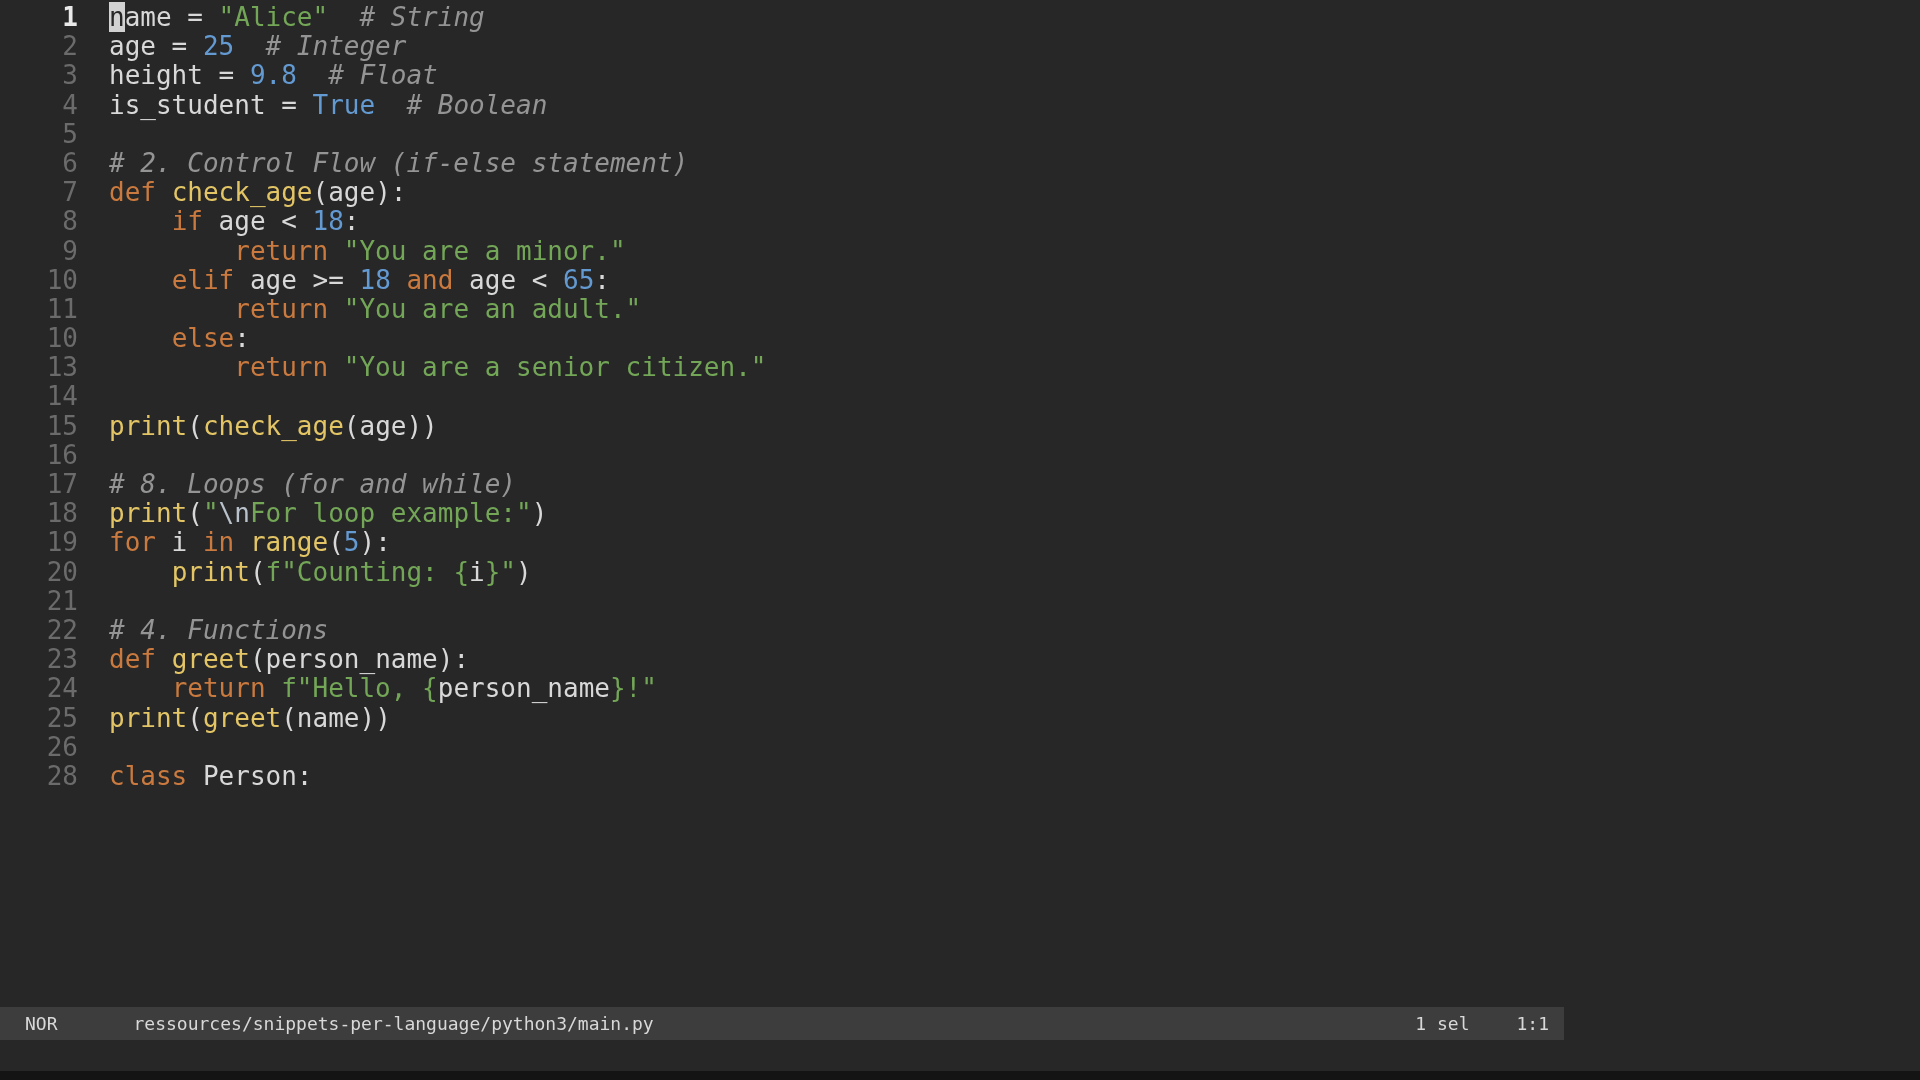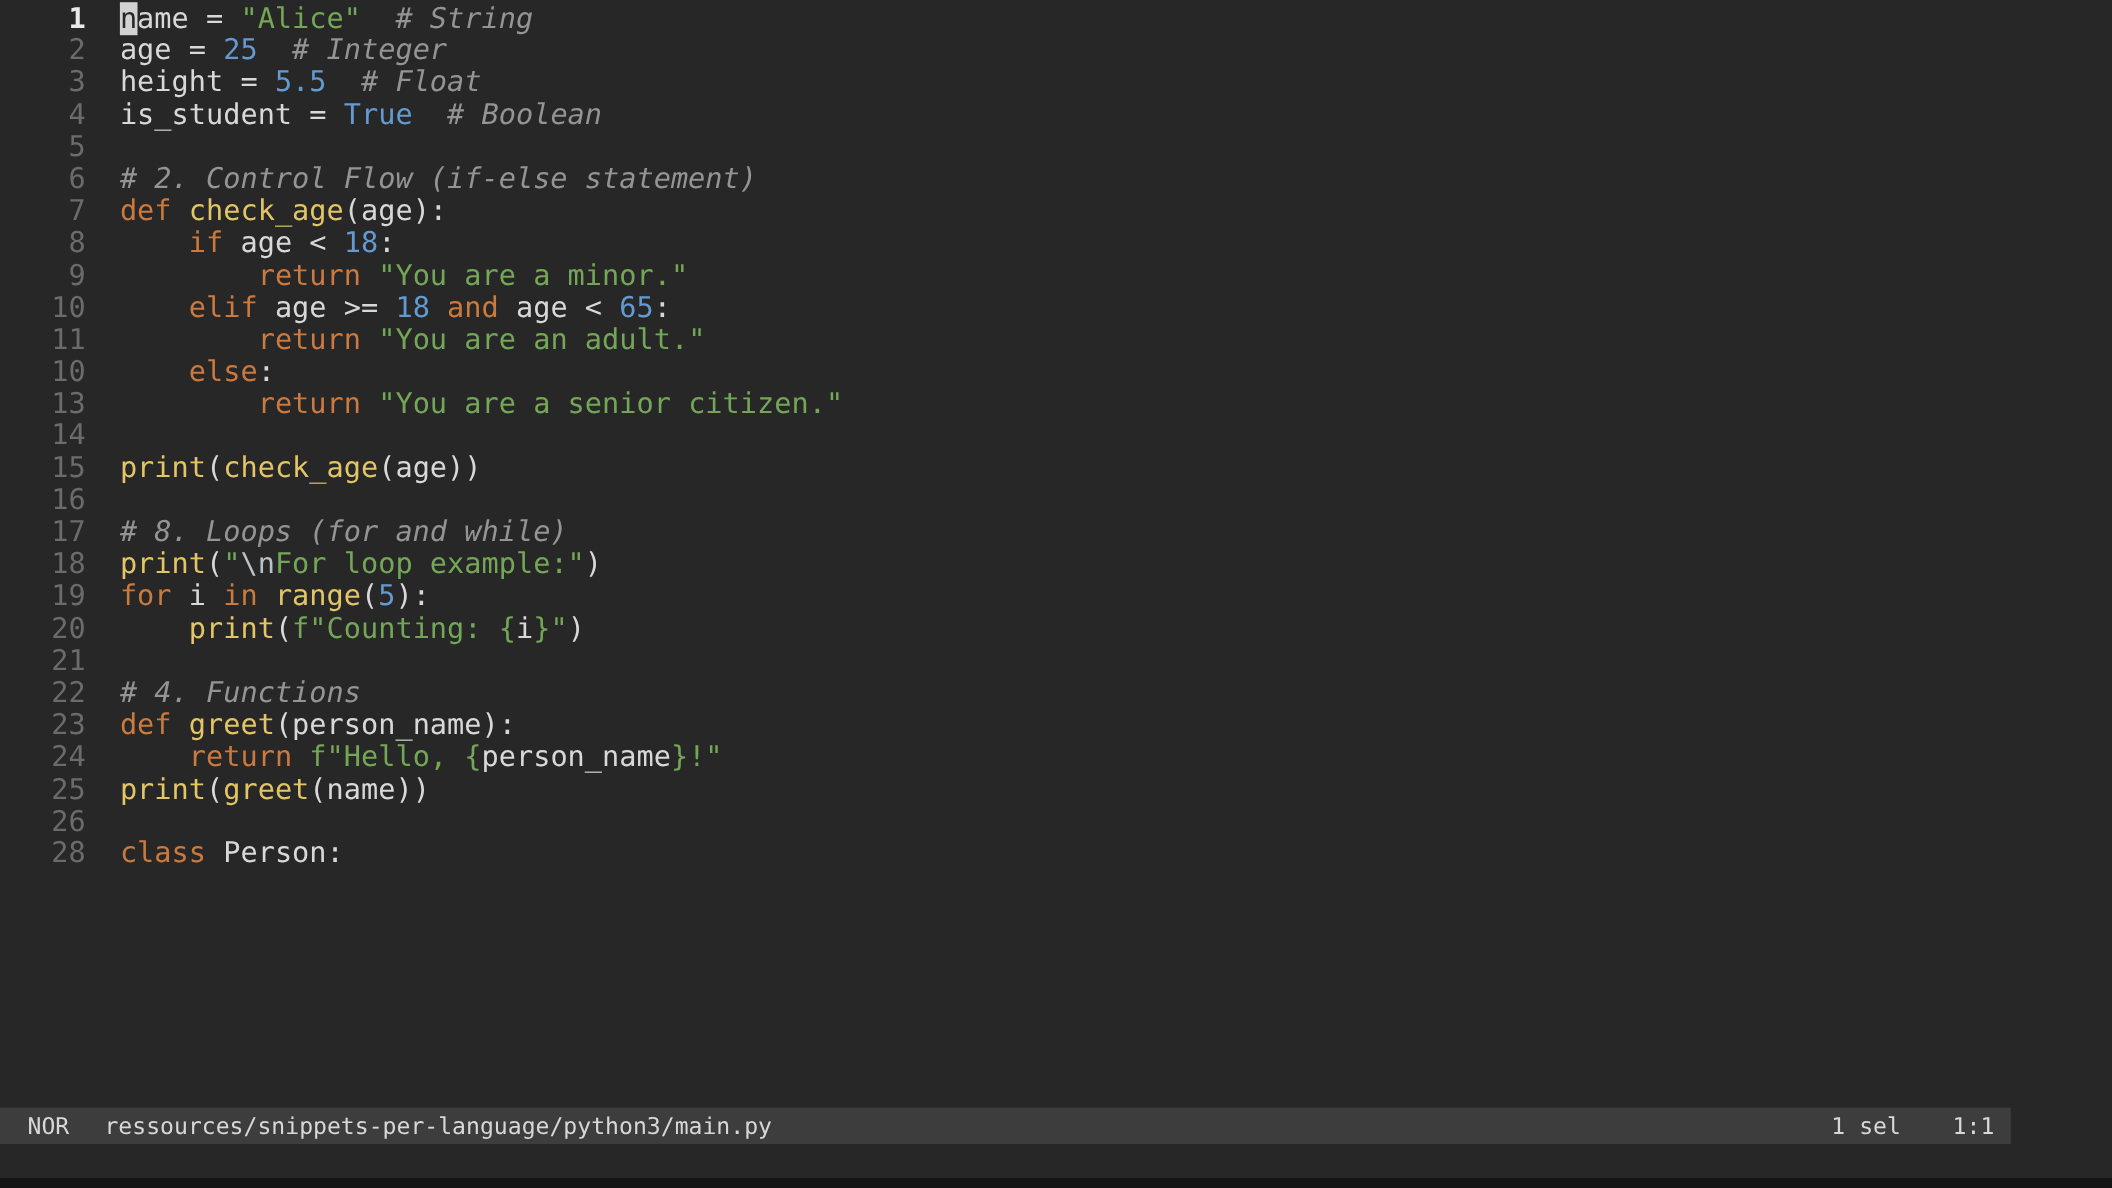--- a/index.html
+++ b/index.html
@@ -29,48 +29,48 @@
   .lcode{margin-left:31px;white-space:pre;color:var(--fg);}
   .tok-fg{color:var(--fg);}
   .tok-kw{color:var(--keyword);}
   .tok-fn{color:var(--function);}
   .tok-str{color:var(--string);}
   .tok-num{color:var(--number);}
   .tok-cmt{color:var(--comment);font-style:italic;}
   .tok-esc{color:var(--escape);}
   .tok-cursor{background:var(--cursor-bg);color:var(--cursor-fg);}
   .statusbar{
-    position:absolute;left:0;top:1007px;width:1828px;height:33px;
+    position:absolute;left:0;top:1007px;width:1564px;height:33px;
     background:var(--statusbar-bg);color:var(--statusbar-fg);
     display:flex;align-items:center;
-    font-size:21px;box-sizing:border-box;
+    font-size:18px;box-sizing:border-box;
     padding:0 15px 0 25px;
     white-space:pre;
   }
-  .statusbar .filepath{margin-left:32px;text-align:right;}
+  .statusbar .filepath{margin-left:76px;text-align:right;}
   .statusbar .right{margin-left:auto;display:flex;align-items:center;}
   .statusbar .pos{margin-left:47px;}
   .cmdline{
     position:absolute;left:0;top:1040px;width:1920px;height:31px;
     background:var(--bg);
   }
   .window-edge{
     position:absolute;left:0;top:1071px;width:1920px;height:9px;
     background:var(--window-edge);
   }
 </style>
 </head>
 <body>
 
 <div class="screen">
 
   <div class="code-area" id="code-area">
       <div class="line current"><span class="lnum">1</span><span class="lcode"><span class="tok-cursor">n</span><span class="tok-fg">ame = </span><span class="tok-str">"Alice"</span><span class="tok-fg">  </span><span class="tok-cmt"># String</span></span></div>
       <div class="line"><span class="lnum">2</span><span class="lcode"><span class="tok-fg">age = </span><span class="tok-num">25</span><span class="tok-fg">  </span><span class="tok-cmt"># Integer</span></span></div>
-      <div class="line"><span class="lnum">3</span><span class="lcode"><span class="tok-fg">height = </span><span class="tok-num">5.5</span><span class="tok-fg">  </span><span class="tok-cmt"># Float</span></span></div>
+      <div class="line"><span class="lnum">3</span><span class="lcode"><span class="tok-fg">height = </span><span class="tok-num">9.8</span><span class="tok-fg">  </span><span class="tok-cmt"># Float</span></span></div>
       <div class="line"><span class="lnum">4</span><span class="lcode"><span class="tok-fg">is_student = </span><span class="tok-num">True</span><span class="tok-fg">  </span><span class="tok-cmt"># Boolean</span></span></div>
       <div class="line"><span class="lnum">5</span><span class="lcode"></span></div>
       <div class="line"><span class="lnum">6</span><span class="lcode"><span class="tok-cmt"># 2. Control Flow (if-else statement)</span></span></div>
       <div class="line"><span class="lnum">7</span><span class="lcode"><span class="tok-kw">def</span><span class="tok-fg"> </span><span class="tok-fn">check_age</span><span class="tok-fg">(age):</span></span></div>
       <div class="line"><span class="lnum">8</span><span class="lcode"><span class="tok-fg">    </span><span class="tok-kw">if</span><span class="tok-fg"> age &lt; </span><span class="tok-num">18</span><span class="tok-fg">:</span></span></div>
       <div class="line"><span class="lnum">9</span><span class="lcode"><span class="tok-fg">        </span><span class="tok-kw">return</span><span class="tok-fg"> </span><span class="tok-str">"You are a minor."</span></span></div>
       <div class="line"><span class="lnum">10</span><span class="lcode"><span class="tok-fg">    </span><span class="tok-kw">elif</span><span class="tok-fg"> age &gt;= </span><span class="tok-num">18</span><span class="tok-fg"> </span><span class="tok-kw">and</span><span class="tok-fg"> age &lt; </span><span class="tok-num">65</span><span class="tok-fg">:</span></span></div>
       <div class="line"><span class="lnum">11</span><span class="lcode"><span class="tok-fg">        </span><span class="tok-kw">return</span><span class="tok-fg"> </span><span class="tok-str">"You are an adult."</span></span></div>
       <div class="line"><span class="lnum">10</span><span class="lcode"><span class="tok-fg">    </span><span class="tok-kw">else</span><span class="tok-fg">:</span></span></div>
       <div class="line"><span class="lnum">13</span><span class="lcode"><span class="tok-fg">        </span><span class="tok-kw">return</span><span class="tok-fg"> </span><span class="tok-str">"You are a senior citizen."</span></span></div>

